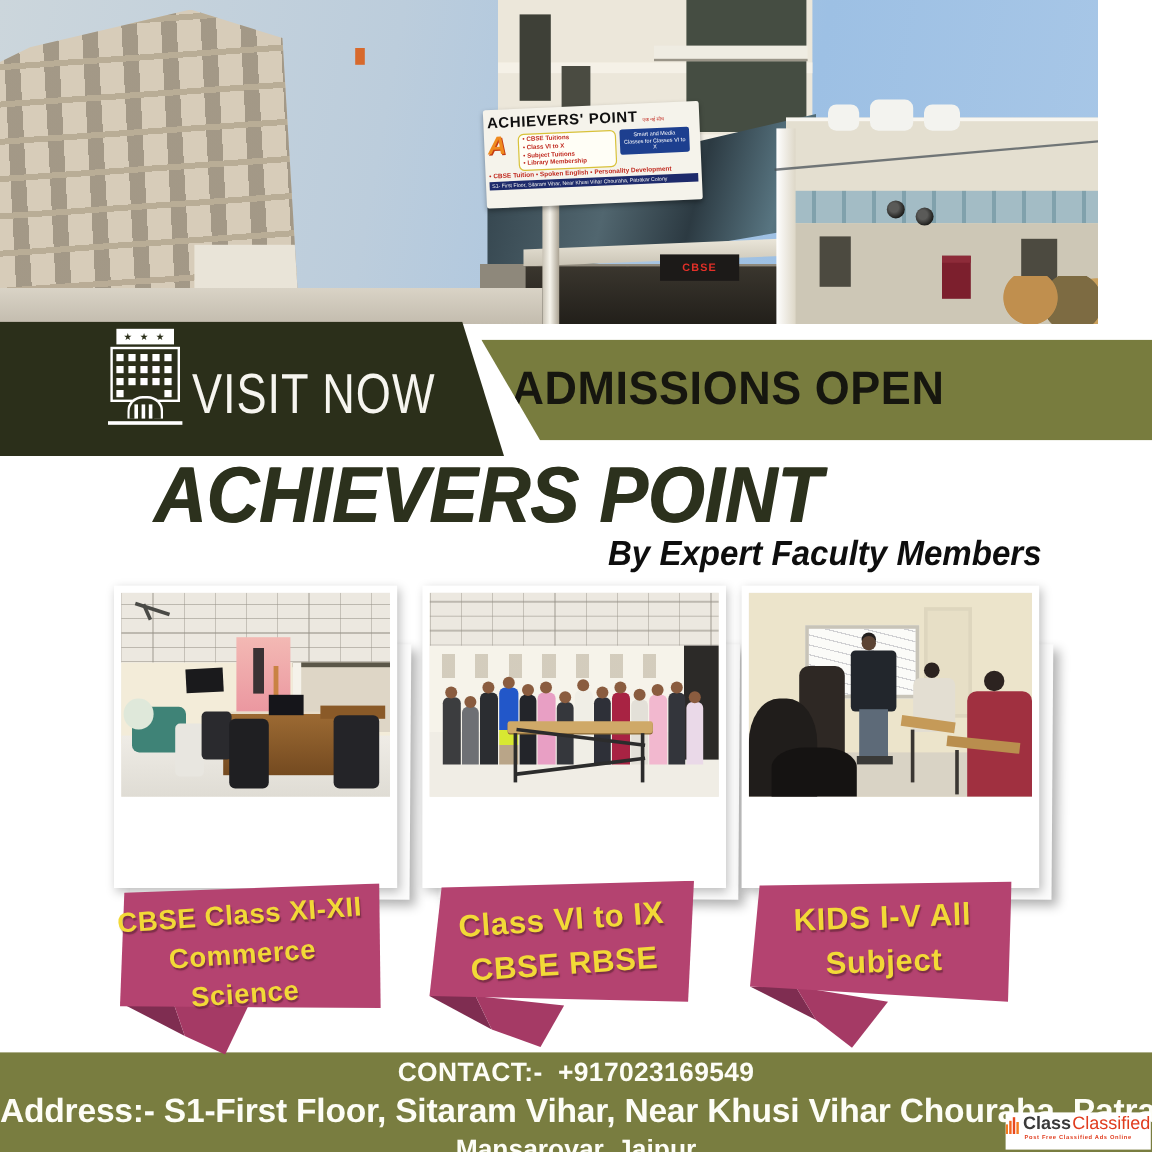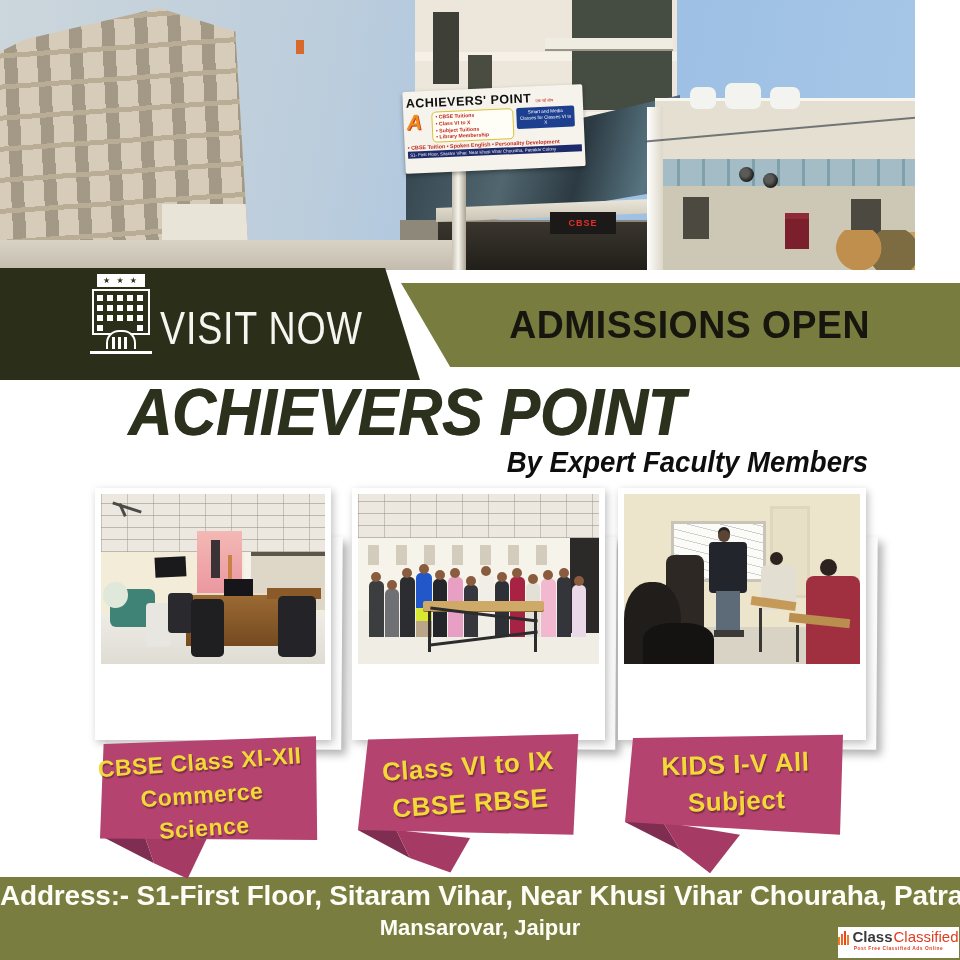--- a/index.html
+++ b/index.html
@@ -66,21 +66,21 @@
      color:#c02a20;font-weight:bold;width:74px;flex:none;background:#fffef6}
   .bb-blue{background:#1d3f8f;color:#fff;font-size:4.6px;line-height:1.25;border-radius:2px;
      padding:2px 3px;width:52px;flex:none;text-align:center}
   .bb-serv{font-size:5.4px;font-weight:bold;color:#c02a20;margin-top:1px;white-space:nowrap}
   .bb-strip{background:#1d2a6b;color:#f2f2ee;font-size:4.4px;margin-top:1px;padding:1px 2px;white-space:nowrap}
 
   
   .band-dark{left:0;top:268px;width:420px;height:112px;background:#2b2f1a;
     clip-path:polygon(0 0,91.7% 0,100% 100%,0 100%)}
   .band-olive{left:401px;top:283px;width:559px;height:84px;background:#787c3e;
-    clip-path:polygon(0 0,100% 0,100% 100%,8.8% 100%);display:flex;align-items:center;justify-content:center}
+    clip-path:polygon(0 0,100% 0,100% 100%,8.8% 100%);display:flex;align-items:center;justify-content:flex-start}
   .adm{font-size:39px;font-weight:bold;color:#16160f;letter-spacing:.5px;transform:scaleX(.96);padding-left:18px}
   .visit{left:160px;top:32px;font-size:47px;color:#f6f5ef;letter-spacing:1px;transform:scale(.8,1);transform-origin:left center;white-space:nowrap}
   
   .bicon{left:88px;top:6px;width:66px;height:84px}
   .bi-sign{width:48px;height:13px;background:#fff;margin:0 auto;display:flex;align-items:center;justify-content:center;
      color:#2b2f1a;font-size:8px;letter-spacing:2px}
   .bi-body{width:54px;height:42px;margin:2px auto 0;border:2px solid #fff;position:relative;background:#2b2f1a}
   .bi-win{position:absolute;left:3px;top:4px;width:6px;height:6px;background:#fff;
      box-shadow:10px 0 #fff,20px 0 #fff,30px 0 #fff,40px 0 #fff,
                 0 10px #fff,10px 10px #fff,20px 10px #fff,30px 10px #fff,40px 10px #fff,
@@ -320,20 +320,23 @@
   <div class="pfold" style="clip-path:polygon(2.8% 62.5%,18% 62.5%,24.8% 80%)"></div>
   <div class="ptail" style="clip-path:polygon(18% 62.5%,48.8% 70.5%,36.8% 94.5%,24.8% 80%)"></div>
   <div class="pbody" style="clip-path:polygon(6% 10%,90% 8%,88.8% 70.5%,2.8% 62.5%)"></div>
   <div class="ptext" style="left:12px;top:24px;width:212px;font-size:26px;line-height:37px;transform:rotate(-2deg)">
     <div>KIDS I-V All</div>
     <div>Subject</div>
   </div>
 </div>
 
 <div class="a footer">
+  <div class="f1">
+    <span>CONTACT:-</span>&nbsp;&nbsp;<span>+917023169549</span>
+  </div>
   <div class="f2">Address:- S1-First Floor, Sitaram Vihar, Near Khusi Vihar Chouraha, Patrakar Colony</div>
   <div class="f3">Mansarovar, Jaipur</div>
 </div>
 
 <div class="a wm">
   <div class="wm-row">
     <svg width="13" height="16" viewBox="0 0 13 16">
       <rect x="0" y="8" width="2" height="8" fill="#f47b20"></rect>
       <rect x="3" y="5" width="2" height="11" fill="#f4641e"></rect>
       <rect x="6" y="2" width="2" height="14" fill="#e8481e"></rect>

